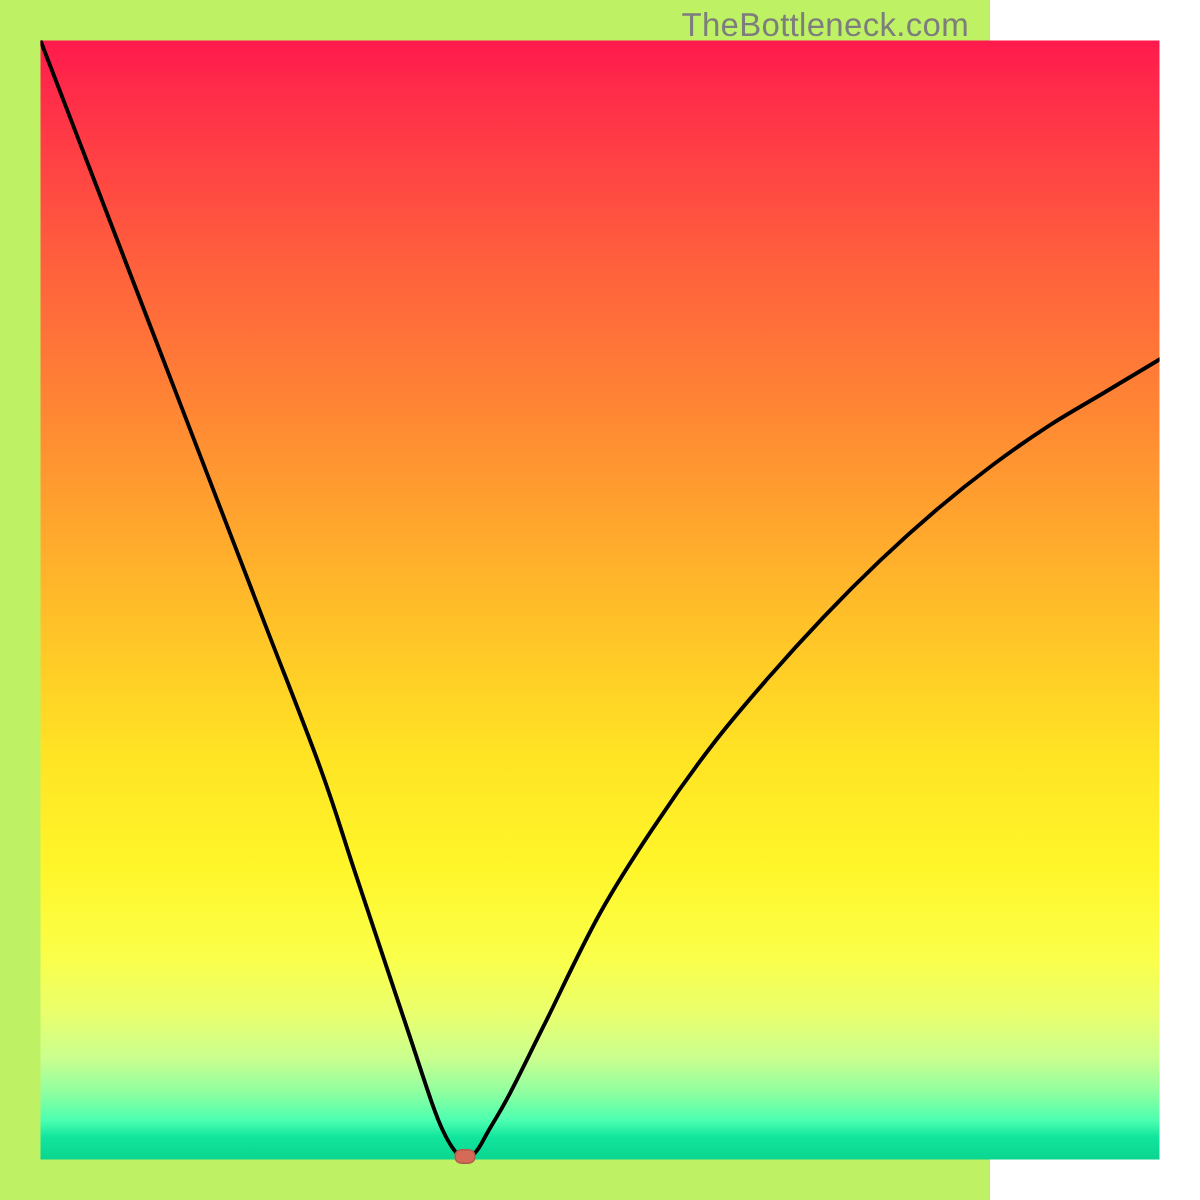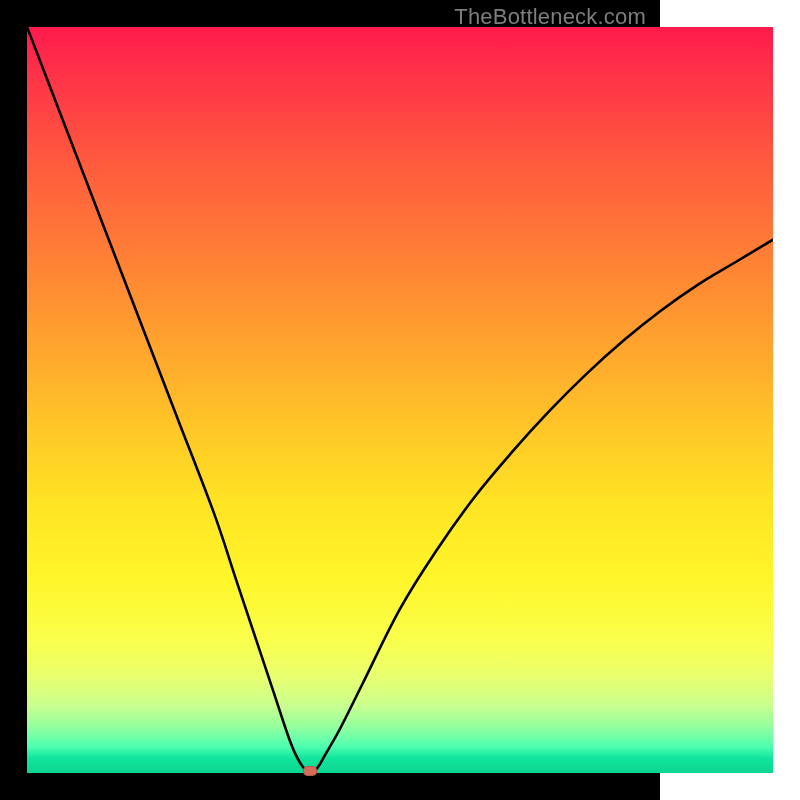--- a/index.html
+++ b/index.html
@@ -7,21 +7,21 @@
     padding: 0;
     width: 800px;
     height: 800px;
     overflow: hidden;
     font-family: Arial, Helvetica, sans-serif;
   }
   .frame {
     position: relative;
     width: 660px;
     height: 800px;
-    background: #000000;
+    background: #bef264;
     box-sizing: border-box;
   }
   .plot-area {
     position: absolute;
     left: 27px;
     top: 27px;
     width: 746px;
     height: 746px;
     
     background: linear-gradient(

